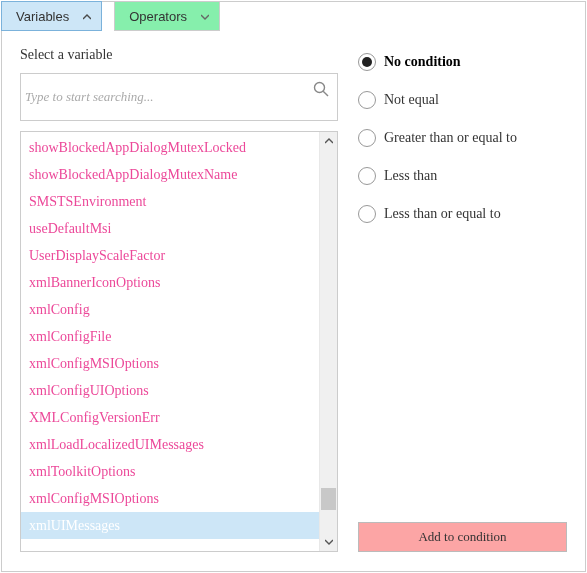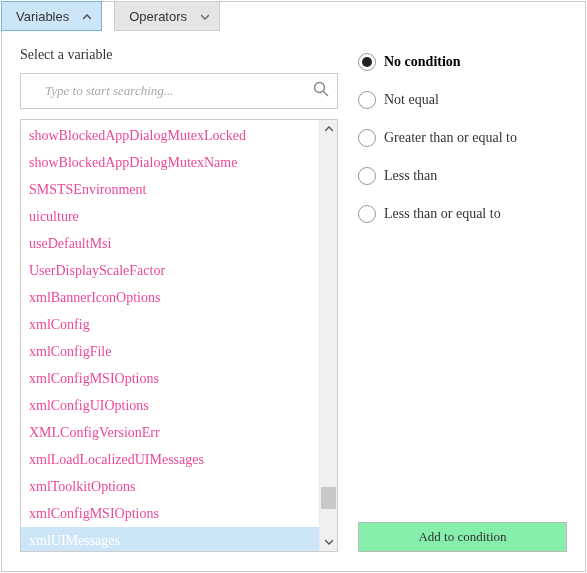--- a/index.html
+++ b/index.html
@@ -26,21 +26,21 @@
     margin-top: -1px;
     margin-left: -1px;
     align-items: center;
   }
   .tab {
     display: flex;
     align-items: center;
     height: 30px;
     padding: 0 10px 0 14px;
     border: 1px solid #ccc;
-    background: #e5e5e5;
+    background: #86efac;
     cursor: pointer;
     font-size: 13px;
     color: #333;
     gap: 14px;
   }
   .tab.active {
     background: #cde6f7;
     border-color: #7bb2db;
   }
   .tab .chev {
@@ -70,23 +70,23 @@
     font-size: 14px;
     color: #333;
     margin-bottom: 10px;
   }
   .search-wrap {
     position: relative;
     margin-bottom: 10px;
   }
   .search-input {
     width: 100%;
-    height: 36px;
-    border: 1px solid #ccc;
-    padding: 0 34px 0 24px;
+    height: 48px;
+    border: 1px solid #ccc;
+    padding: 0 34px 0 4px;
     font-size: 13px;
     font-family: inherit;
     font-style: italic;
     color: #888;
     outline: none;
   }
   .search-input::placeholder { color: #aaa; font-style: italic; }
   .search-icon {
     position: absolute;
     right: 8px;
@@ -174,21 +174,21 @@
     width: 10px;
     height: 10px;
     background: #222;
     border-radius: 50%;
   }
   .radio-label { font-size: 14px; color: #333; }
   .radio-row.selected .radio-label { font-weight: 700; color: #000; }
   .add-btn {
     height: 30px;
     border: 1px solid #bbb;
-    background: #86efac;
+    background: #fca5a5;
     font-size: 13px;
     font-family: inherit;
     color: #333;
     cursor: pointer;
     margin-top: auto;
   }
 </style>
 </head>
 <body>
 
@@ -224,21 +224,20 @@
             <line x1="11.2" y1="11.2" x2="16" y2="16" stroke="#888" stroke-width="1.4"></line>
           </svg>
         </span>
       </div>
 
       <div class="list-wrap">
         <div class="list" id="var-list">
             <div class="list-item">showBlockedAppDialogMutexLocked</div>
             <div class="list-item">showBlockedAppDialogMutexName</div>
             <div class="list-item">SMSTSEnvironment</div>
-            <div class="list-item">uiculture</div>
             <div class="list-item">useDefaultMsi</div>
             <div class="list-item">UserDisplayScaleFactor</div>
             <div class="list-item">xmlBannerIconOptions</div>
             <div class="list-item">xmlConfig</div>
             <div class="list-item">xmlConfigFile</div>
             <div class="list-item">xmlConfigMSIOptions</div>
             <div class="list-item">xmlConfigUIOptions</div>
             <div class="list-item">XMLConfigVersionErr</div>
             <div class="list-item">xmlLoadLocalizedUIMessages</div>
             <div class="list-item">xmlToolkitOptions</div>

